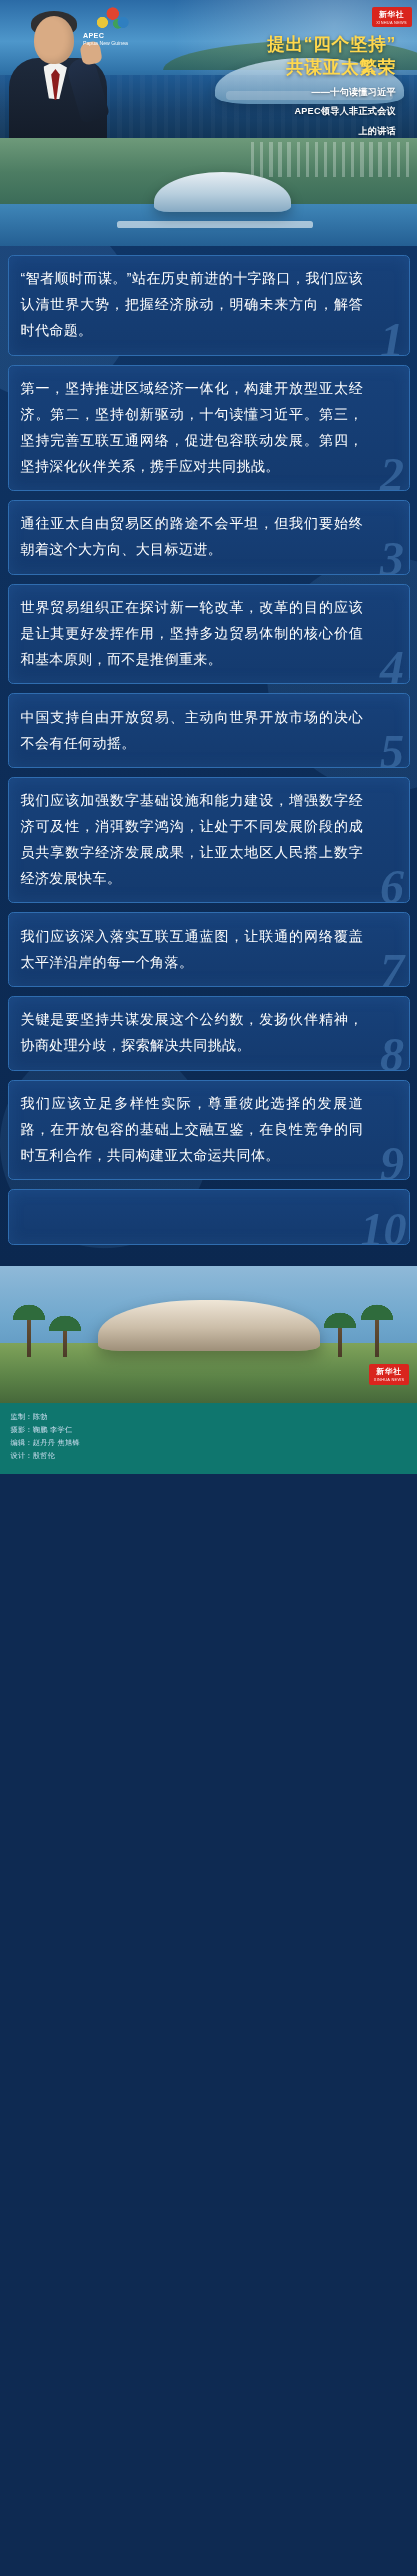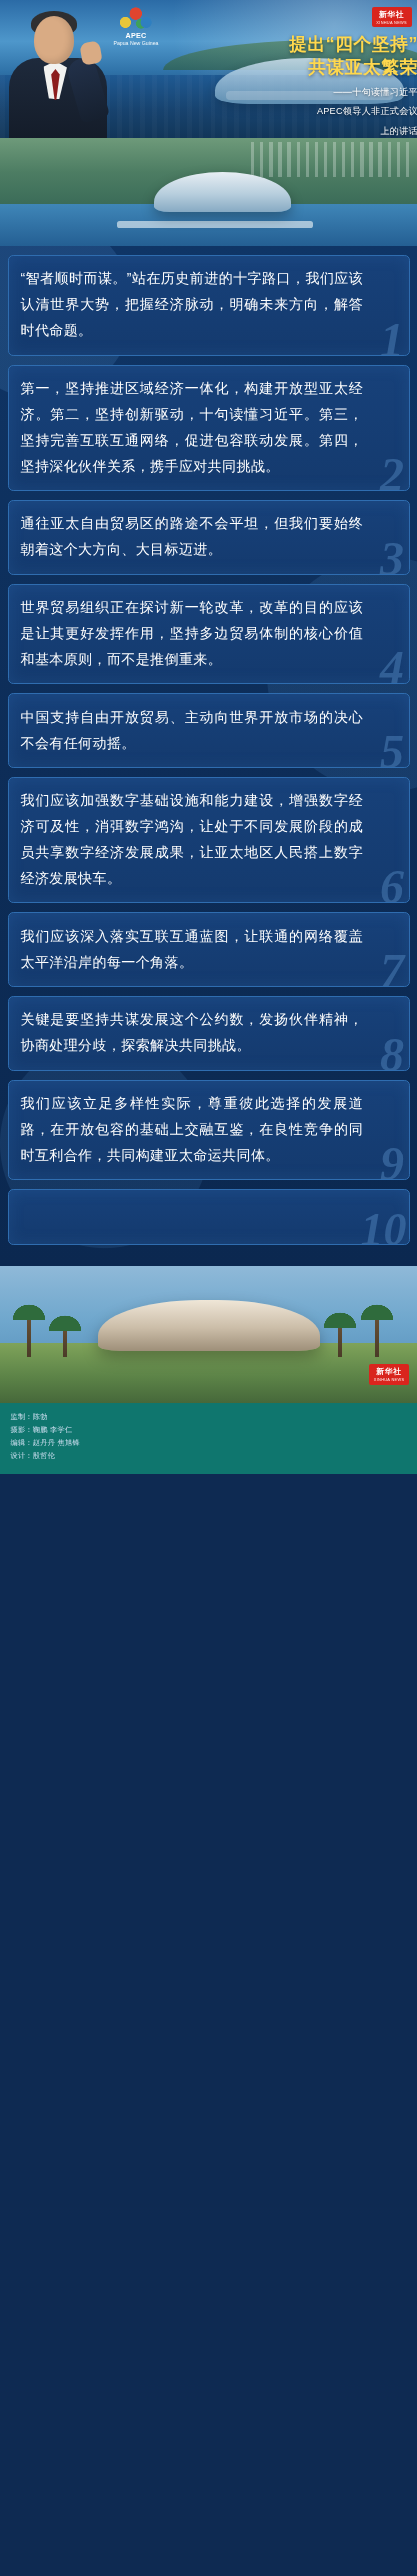--- a/index.html
+++ b/index.html
@@ -93,22 +93,22 @@
     border-radius: 14.4px 14.4px 6.5px 6.5px;
     transform: rotate(-16deg);
   }
   .portrait .hand {
     position:absolute; left: 76px; top: 38px; width: 19.6px; height: 22px;
     background:#d9ab84; border-radius: 7.8px 7.8px 6.5px 6.5px;
     transform: rotate(-10deg);
   }
 
   .apec-logo {
-    position:absolute; left: 106px; top: 6.5px; z-index: 5;
-    width: 60px; text-align:center; color:#fff;
+    position:absolute; left: 83px; top: 6.5px; z-index: 5;
+    width: 60px; color:#fff;
   }
   .apec-logo .mark {
     width: 37px; height: 22px; margin: 0 auto 2px;
     background:
       radial-gradient(circle at 20% 70%, #e8c63a 0 5.2px, transparent 5.9px),
       radial-gradient(circle at 48% 30%, #e0452f 0 5.9px, transparent 6.5px),
       radial-gradient(circle at 76% 70%, #2f7fc0 0 5.2px, transparent 5.9px),
       radial-gradient(circle at 62% 76%, #3fa05a 0 4.6px, transparent 5.2px);
   }
   .apec-logo .t1 { font-size: 7.2px; font-weight: bold; letter-spacing: 0.3px; }
@@ -116,32 +116,33 @@
 
   .xinhua-badge {
     position:absolute; right: 6.5px; top: 6.5px; z-index: 5;
     background:#d9251d; color:#fff; border-radius:2px;
     padding: 2px 4.6px 2.6px; text-align:center;
   }
   .xinhua-badge .l1 { font-size: 7.8px; font-weight:bold; letter-spacing:0.7px; }
   .xinhua-badge .l2 { font-size: 3.9px; letter-spacing:0.3px; opacity:.92; }
 
   .hero-title {
-    position:absolute; right: 0; top: 33px; z-index: 6;
+    position:absolute; right: 22px; top: 33px; z-index: 6;
     text-align: right; width: 274px;
   }
   .hero-title .main {
     color:#ffd84d; font-size: 17.6px; font-weight: bold; line-height: 1.33;
     text-shadow: 0 1.3px 3.9px rgba(0,0,0,.55);
     letter-spacing: 0.7px;
   }
   .hero-title .sub {
     color:#ffffff; font-size: 9.1px; line-height: 1.55; margin-top: 5.2px;
     text-shadow: 0 0.7px 2.6px rgba(0,0,0,.5);
     letter-spacing: 0.3px;
+    font-weight: bold;
   }
 
   
   .photo-band {
     position: relative;
     width: 418px; height: 108px; overflow: hidden;
     background: linear-gradient(180deg,#7fb5d6 0%, #4a90bf 35%, #2e6fa0 100%);
   }
   .photo-band .water {
     position:absolute; left:0; bottom:0; width:100%; height: 42px;

